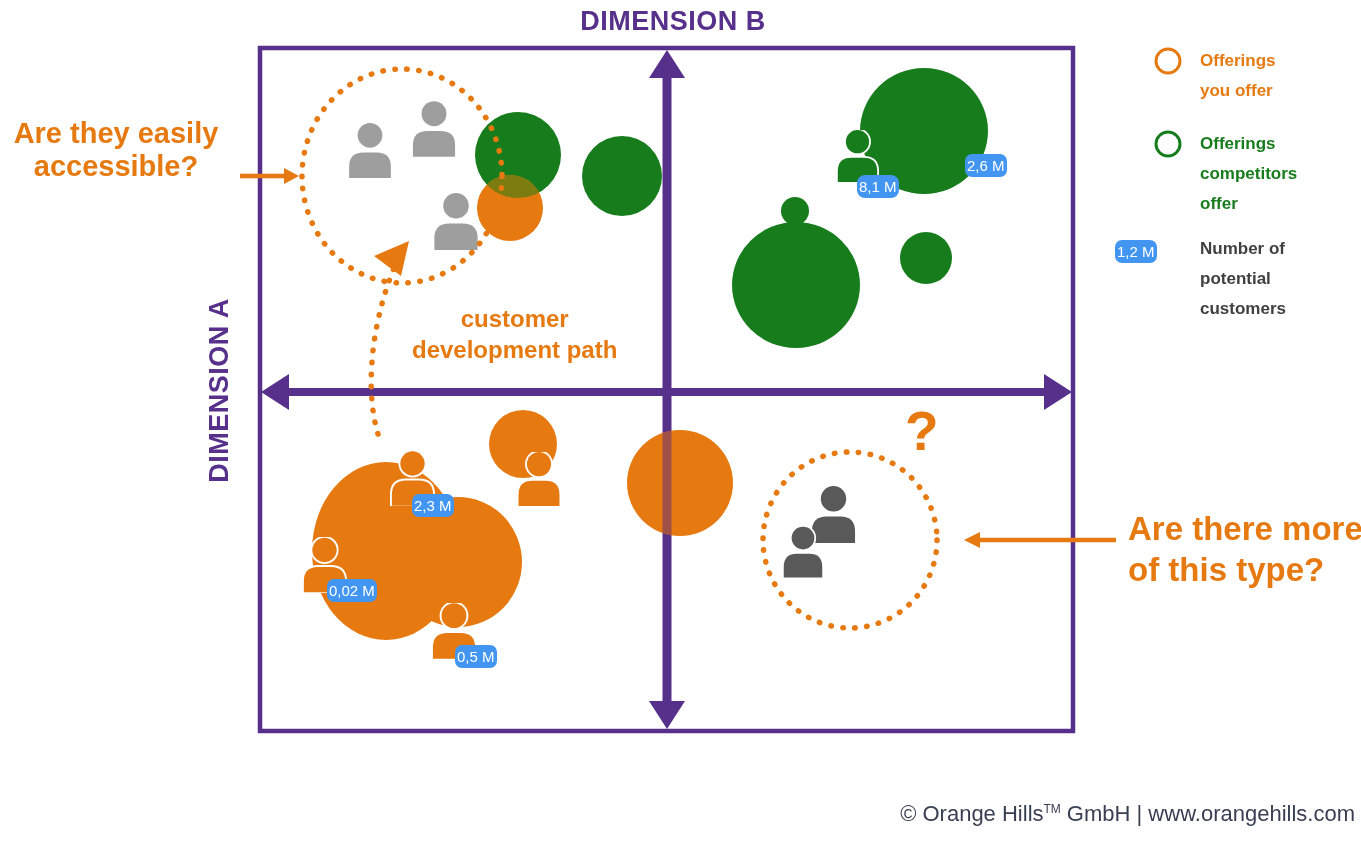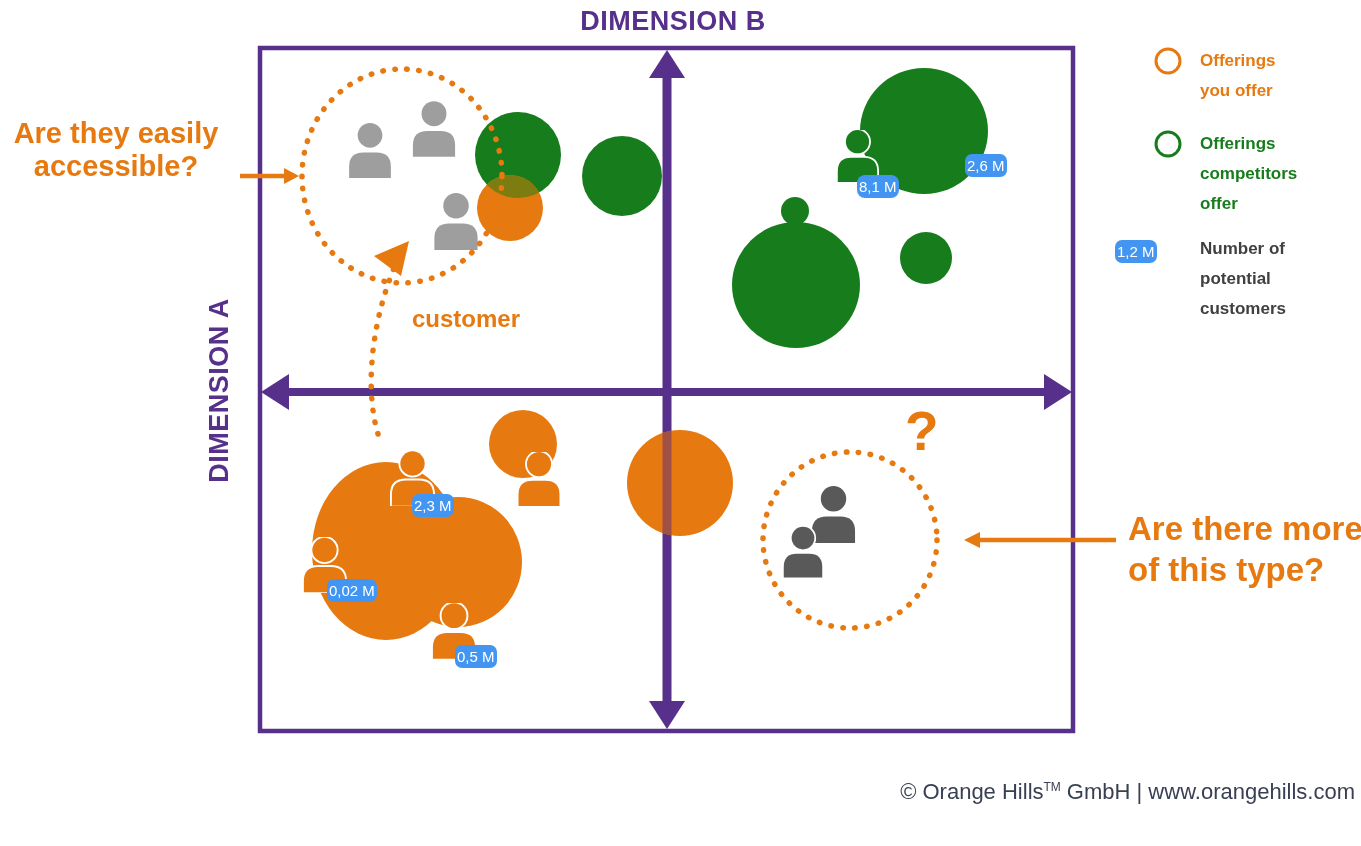--- a/index.html
+++ b/index.html
@@ -116,20 +116,21 @@
   <div class="abs axis-title" style="left:567px;top:6px;width:212px;text-align:center;">DIMENSION B</div>
   <div class="abs axis-title" style="left:118px;top:375px;width:202px;text-align:center;transform:rotate(-90deg);">DIMENSION A</div>
 
   <div class="abs annot txt-orange accessible">
     <div>Are they easily</div>
     <div>accessible?</div>
   </div>
 
   <div class="abs annot txt-orange devpath">
     <div>customer</div>
+    <div>development path</div>
   </div>
 
   <div class="abs annot txt-orange qmark">?</div>
 
   <div class="abs annot txt-orange moretype">
     <div>Are there more</div>
     <div>of this type?</div>
   </div>
 
   <div class="badge" style="left:412px;top:494px;">2,3 M</div>
@@ -149,17 +150,17 @@
       <div>offer</div>
     </div>
     <div class="badge" style="left:1115px;top:240px;">1,2 M</div>
     <div class="abs legend-label txt-blue" style="left:1200px;top:234px;">
       <div>Number of</div>
       <div>potential</div>
       <div>customers</div>
     </div>
   </div>
 
-  <div class="abs footer" style="right:6px;top:779px;margin-left:37px;">
+  <div class="abs footer" style="right:6px;top:801px;margin-left:37px;">
     <span>© Orange Hills</span><span class="sup">TM</span><span class="sep">GmbH | www.orangehills.com</span>
   </div>
 
 </div>
 
 </body></html>

